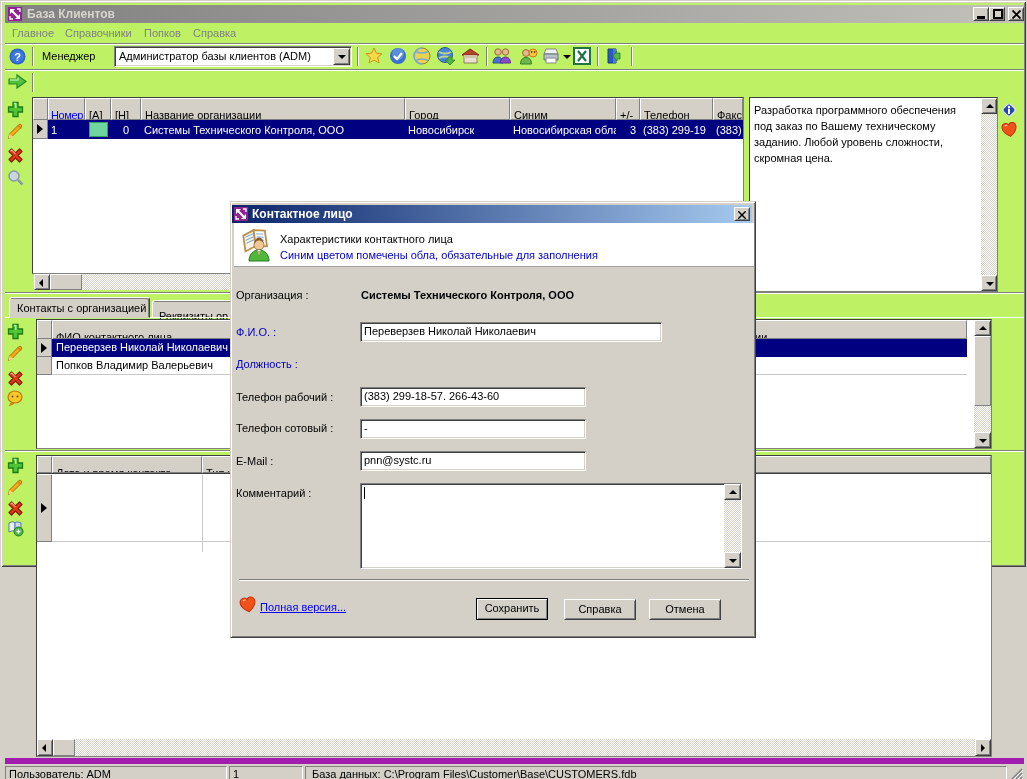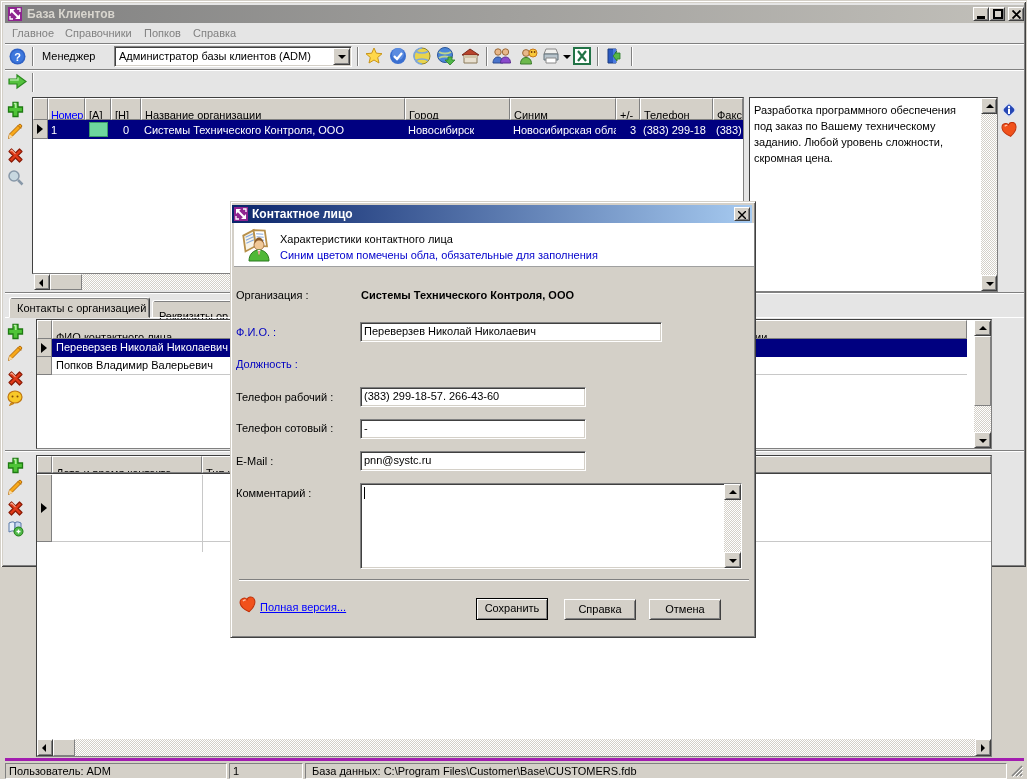--- a/index.html
+++ b/index.html
@@ -1,16 +1,16 @@
 <!DOCTYPE html>
 <html><head><meta charset="utf-8"><style>
 *{margin:0;padding:0;box-sizing:border-box}
 html,body{width:1027px;height:779px;overflow:hidden;background:#d4d0c8;
 font-family:"Liberation Sans",sans-serif;font-size:11px;color:#000}
-#win{position:absolute;left:0;top:0;width:1027px;height:568px;background:#e5e5e5;
+#win{position:absolute;left:0;top:0;width:1027px;height:568px;background:#bef264;
 border:1px solid #d4d0c8;
 box-shadow:inset 1px 1px 0 #fff, inset -1px -1px 0 #404040, inset 2px 2px 0 #d4d0c8, inset -2px -2px 0 #808080;}
 .abs{position:absolute}
 .raised{background:#d4d0c8;border:1px solid;border-color:#fff #404040 #404040 #fff;
 box-shadow:inset 1px 1px 0 #d4d0c8, inset -1px -1px 0 #808080}
 .sunken{background:#fff;border:1px solid;border-color:#808080 #fff #fff #808080;
 box-shadow:inset 1px 1px 0 #404040, inset -1px -1px 0 #d4d0c8}
 .groove{border-top:1px solid #808080;border-bottom:1px solid #fff}
 .vsep{width:2px;border-left:1px solid #808080;border-right:1px solid #fff}
 .sb{background:#fff;background-image:conic-gradient(#d4d0c8 25%,#0000 0 50%,#d4d0c8 0 75%,#0000 0);background-size:2px 2px}
@@ -166,21 +166,21 @@
       <div class="tri" style="left:4px;top:4px;border-top:5px solid transparent;border-bottom:5px solid transparent;border-left:6px solid #000"></div>
     </div>
     <div class="abs navy" style="left:15px;top:0;width:695px;height:19px"></div>
     <span class="cellt" style="left:18px;top:4px;color:#fff">1</span>
     <div class="abs" style="left:56px;top:2px;width:19px;height:15px;background:#6ed79e;border:1px solid #3a9a68"></div>
     <span class="cellt" style="left:90px;top:4px;color:#fff">0</span>
     <span class="cellt" style="left:111px;top:4px;color:#fff">Системы Технического Контроля, ООО</span>
     <span class="cellt" style="left:375px;top:4px;color:#fff">Новосибирск</span>
     <span class="cellt" style="left:480px;top:4px;width:103px;color:#fff">Новосибирская обла</span>
     <span class="cellt" style="left:597px;top:4px;color:#fff">3</span>
-    <span class="cellt" style="left:610px;top:4px;width:68px;color:#fff">(383) 299-18</span>
+    <span class="cellt" style="left:610px;top:4px;width:68px;color:#fff">(383) 299-19</span>
     <span class="cellt" style="left:683px;top:4px;width:26px;color:#fff">(383) 26</span>
   </div>
 </div>
 
 <div class="abs sb" style="left:33px;top:273px;width:710px;height:16px">
   <div class="sbbtn" style="left:0;top:0;width:16px;height:16px">
         <div class="tri" style="left:4px;top:4px;border-top:4px solid transparent;border-bottom:4px solid transparent;border-right:4px solid #000"></div>
       </div>
   <div class="sbbtn" style="left:16px;top:0;width:32px;height:16px;border-color:#fff #808080 #808080 #fff;box-shadow:none"></div>
 </div>
@@ -420,21 +420,21 @@
     <path d="M4.5 3.7c.8-.9 2-1 2.6-.4" stroke="#ffc0a8" stroke-width="1.3" fill="none"></path>
     </g>
   </svg>
   <span class="abs" style="left:29px;top:399px;color:#0000ff;text-decoration:underline">Полная версия...</span>
 
   <div class="abs" style="left:245px;top:396px;width:72px;height:22px;background:#d4d0c8;border:1px solid #000;box-shadow:inset 1px 1px 0 #fff, inset -1px -1px 0 #808080;text-align:center;padding-top:3px">Сохранить</div>
   <div class="abs raised" style="left:333px;top:397px;width:72px;height:21px;text-align:center;padding-top:3px">Справка</div>
   <div class="abs raised" style="left:418px;top:397px;width:72px;height:21px;text-align:center;padding-top:3px">Отмена</div>
 </div>
 
-<div class="abs" style="left:4px;top:757px;width:1019px;height:18px;border-top:3px solid #a21caf">
+<div class="abs" style="left:4px;top:757px;width:1019px;height:18px;border-top:6px solid #a21caf">
   <div class="abs" style="left:0;top:2px;width:222px;height:16px;border:1px solid;border-color:#808080 #fff #fff #808080">
         <span class="abs" style="left:3px;top:1px">Пользователь: ADM</span>
       </div>
   <div class="abs" style="left:224px;top:2px;width:74px;height:16px;border:1px solid;border-color:#808080 #fff #fff #808080">
         <span class="abs" style="left:3px;top:1px">1</span>
       </div>
   <div class="abs" style="left:300px;top:2px;width:702px;height:16px;border:1px solid;border-color:#808080 #fff #fff #808080">
         <span class="abs" style="left:6px;top:1px">База данных: C:\Program Files\Customer\Base\CUSTOMERS.fdb</span>
       </div>
   <svg class="abs" style="left:1006px;top:4px" width="12" height="12" viewBox="0 0 12 12">

